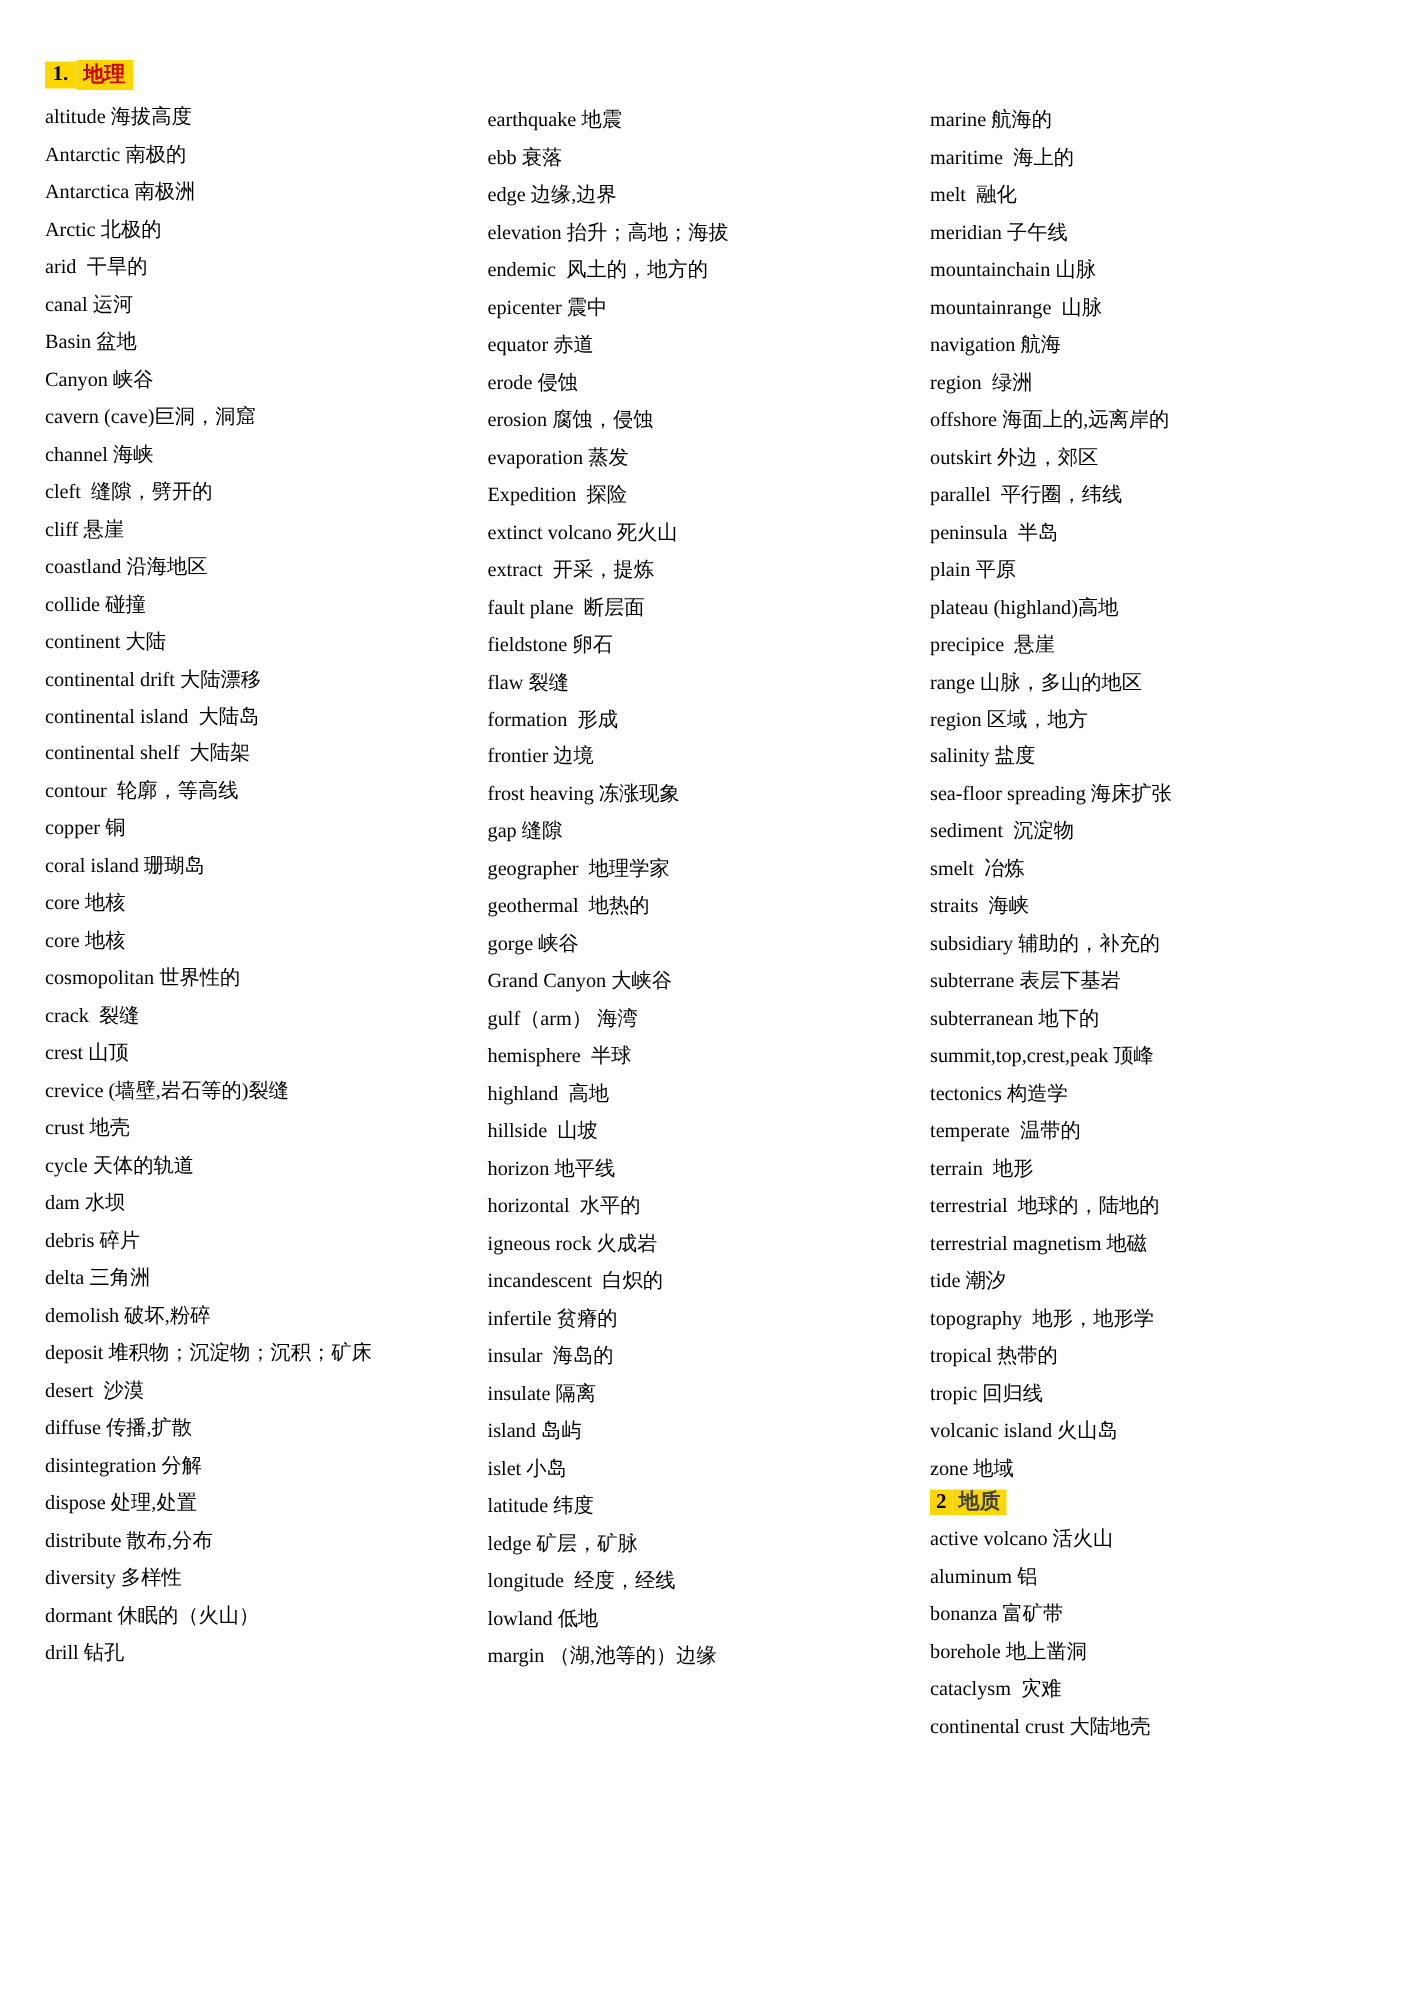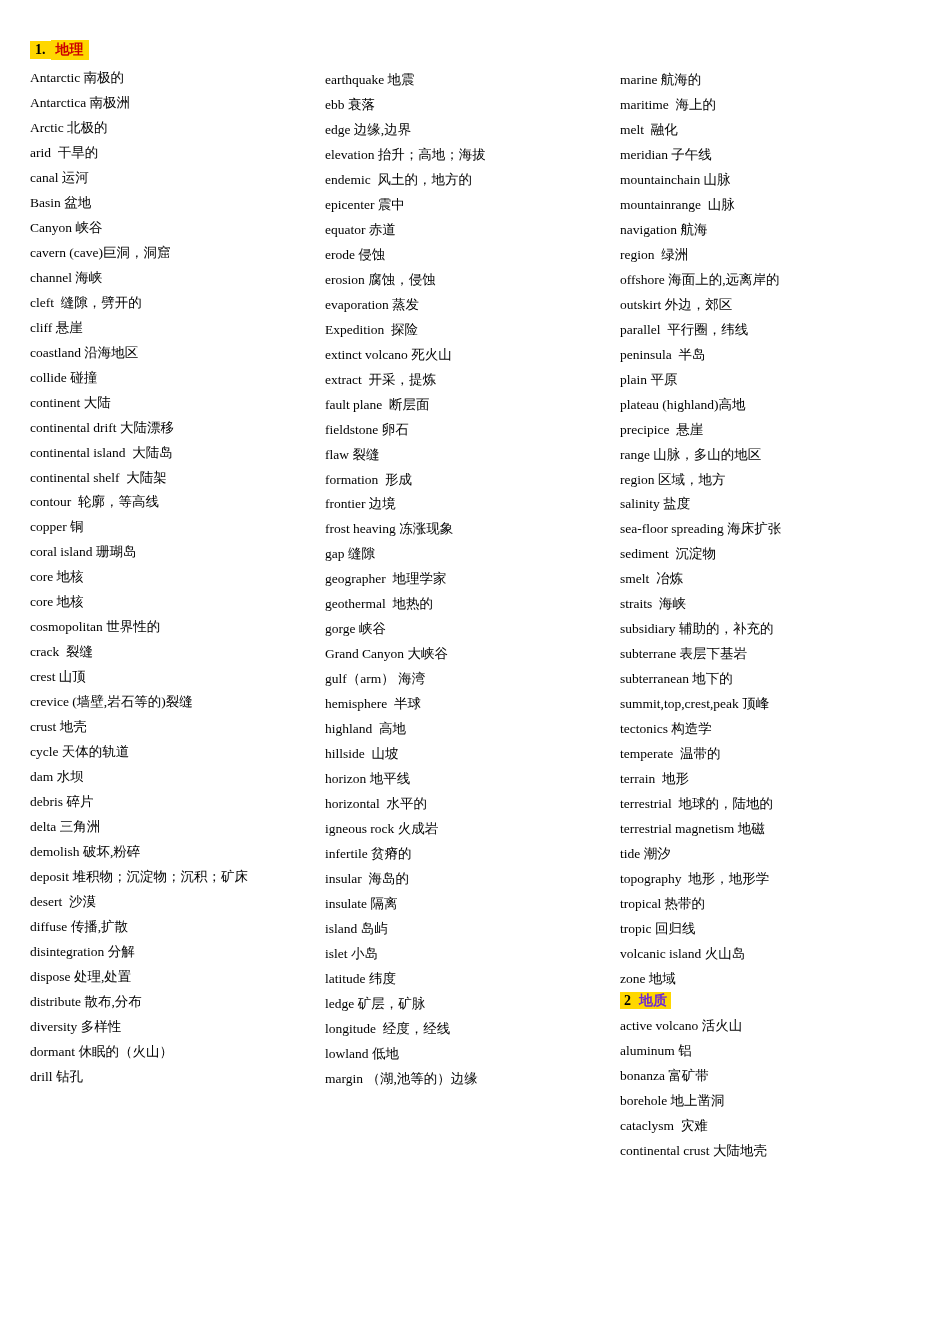--- a/index.html
+++ b/index.html
@@ -53,36 +53,37 @@
       margin-bottom: 4px;
     }
     .sh2-num {
       background: #FFD700;
       color: #000;
       font-weight: bold;
       padding: 1px 4px;
     }
     .sh2-word {
       background: #FFD700;
-      color: #6d28d9;
+      color: #404040;
       font-weight: bold;
       padding: 1px 4px;
     }
     .orange { color: #FF6600; text-align: center; }
   </style>
 </head>
 <body>
 
 <div class="columns-container">
 
   <div class="column">
     <div class="section-header">
       <span class="sh-num">1.</span>
       <span class="sh-text">地理</span>
     </div>
+    <div class="entry"><span class="en">altitude</span> <span class="zh">海拔高度</span></div>
     <div class="entry"><span class="en">Antarctic</span> <span class="zh">南极的</span></div>
     <div class="entry"><span class="en">Antarctica</span> <span class="zh">南极洲</span></div>
     <div class="entry"><span class="en">Arctic</span> <span class="zh">北极的</span></div>
     <div class="entry"><span class="en">arid</span>&nbsp;&nbsp;<span class="zh">干旱的</span></div>
     <div class="entry"><span class="en">canal</span> <span class="zh">运河</span></div>
     <div class="entry"><span class="en">Basin</span> <span class="zh">盆地</span></div>
     <div class="entry"><span class="en">Canyon</span> <span class="zh">峡谷</span></div>
     <div class="entry"><span class="en">cavern (cave)</span><span class="zh">巨洞，洞窟</span></div>
     <div class="entry"><span class="en">channel</span> <span class="zh">海峡</span></div>
     <div class="entry"><span class="en">cleft</span>&nbsp;&nbsp;<span class="zh">缝隙，劈开的</span></div>
@@ -145,20 +146,21 @@
     <div class="entry"><span class="en">geothermal</span>&nbsp;&nbsp;<span class="zh">地热的</span></div>
     <div class="entry"><span class="en">gorge</span> <span class="zh">峡谷</span></div>
     <div class="entry"><span class="en">Grand Canyon</span> <span class="zh">大峡谷</span></div>
     <div class="entry"><span class="en">gulf（arm）</span> <span class="zh">海湾</span></div>
     <div class="entry"><span class="en">hemisphere</span>&nbsp;&nbsp;<span class="zh">半球</span></div>
     <div class="entry"><span class="en">highland</span>&nbsp;&nbsp;<span class="zh">高地</span></div>
     <div class="entry"><span class="en">hillside</span>&nbsp;&nbsp;<span class="zh">山坡</span></div>
     <div class="entry"><span class="en">horizon</span> <span class="zh">地平线</span></div>
     <div class="entry"><span class="en">horizontal</span>&nbsp;&nbsp;<span class="zh">水平的</span></div>
     <div class="entry"><span class="en">igneous rock</span> <span class="zh">火成岩</span></div>
+    <div class="entry"><span class="en">incandescent</span>&nbsp;&nbsp;<span class="zh">白炽的</span></div>
     <div class="entry"><span class="en">infertile</span> <span class="zh">贫瘠的</span></div>
     <div class="entry"><span class="en">insular</span>&nbsp;&nbsp;<span class="zh">海岛的</span></div>
     <div class="entry"><span class="en">insulate</span> <span class="zh">隔离</span></div>
     <div class="entry"><span class="en">island</span> <span class="zh">岛屿</span></div>
     <div class="entry"><span class="en">islet</span> <span class="zh">小岛</span></div>
     <div class="entry"><span class="en">latitude</span> <span class="zh">纬度</span></div>
     <div class="entry"><span class="en">ledge</span> <span class="zh">矿层，矿脉</span></div>
     <div class="entry"><span class="en">longitude</span>&nbsp;&nbsp;<span class="zh">经度，经线</span></div>
     <div class="entry"><span class="en">lowland</span> <span class="zh">低地</span></div>
     <div class="entry"><span class="en">margin</span> <span class="zh">（湖,池等的）边缘</span></div>

